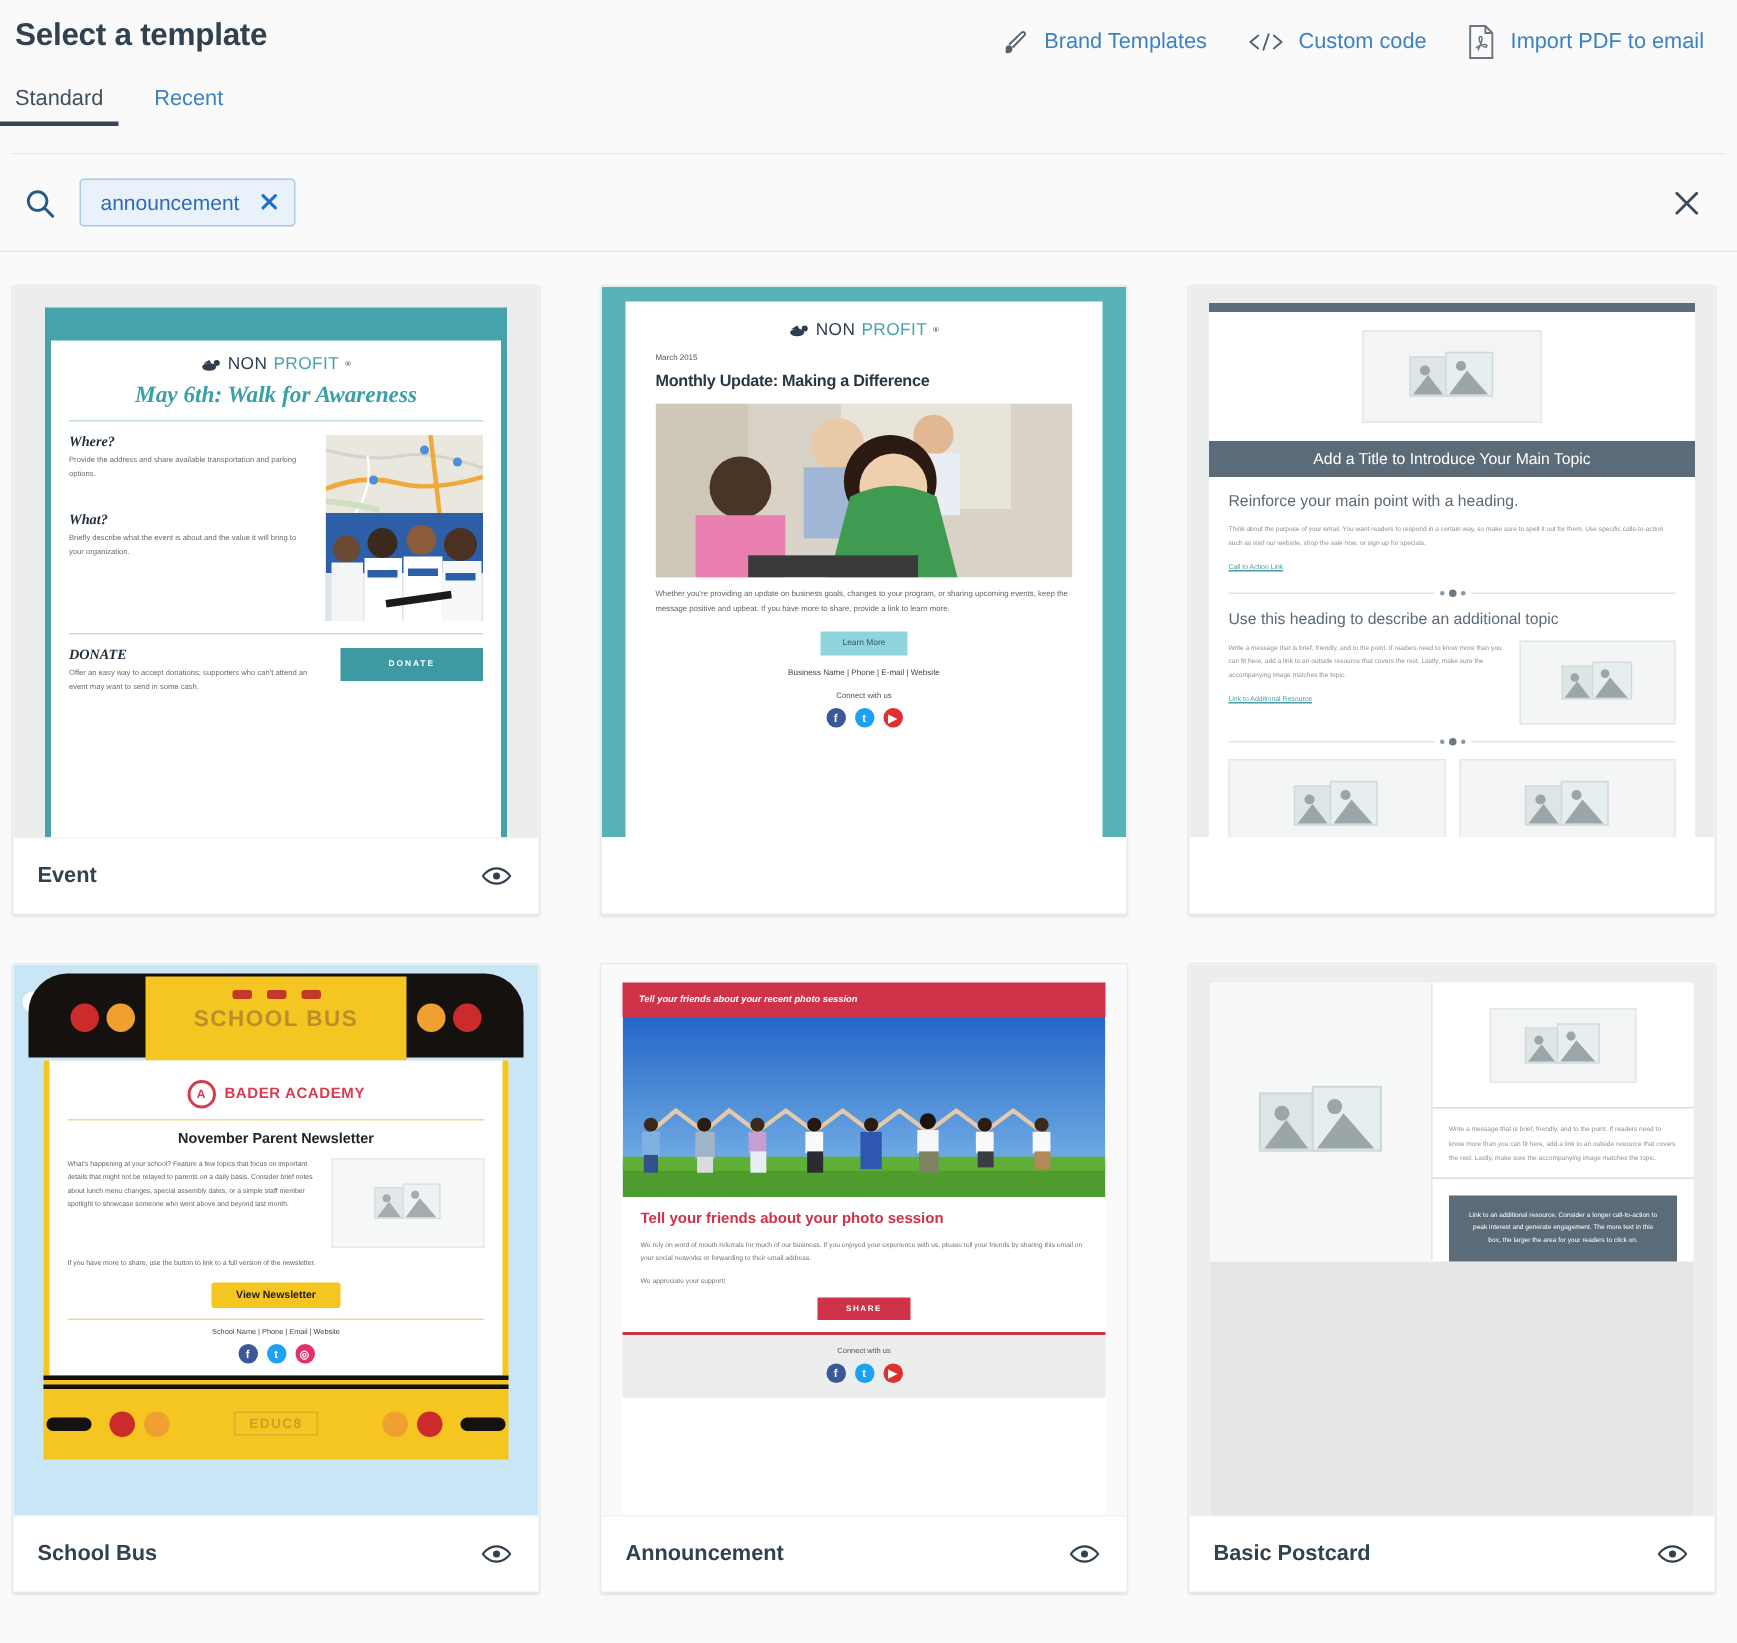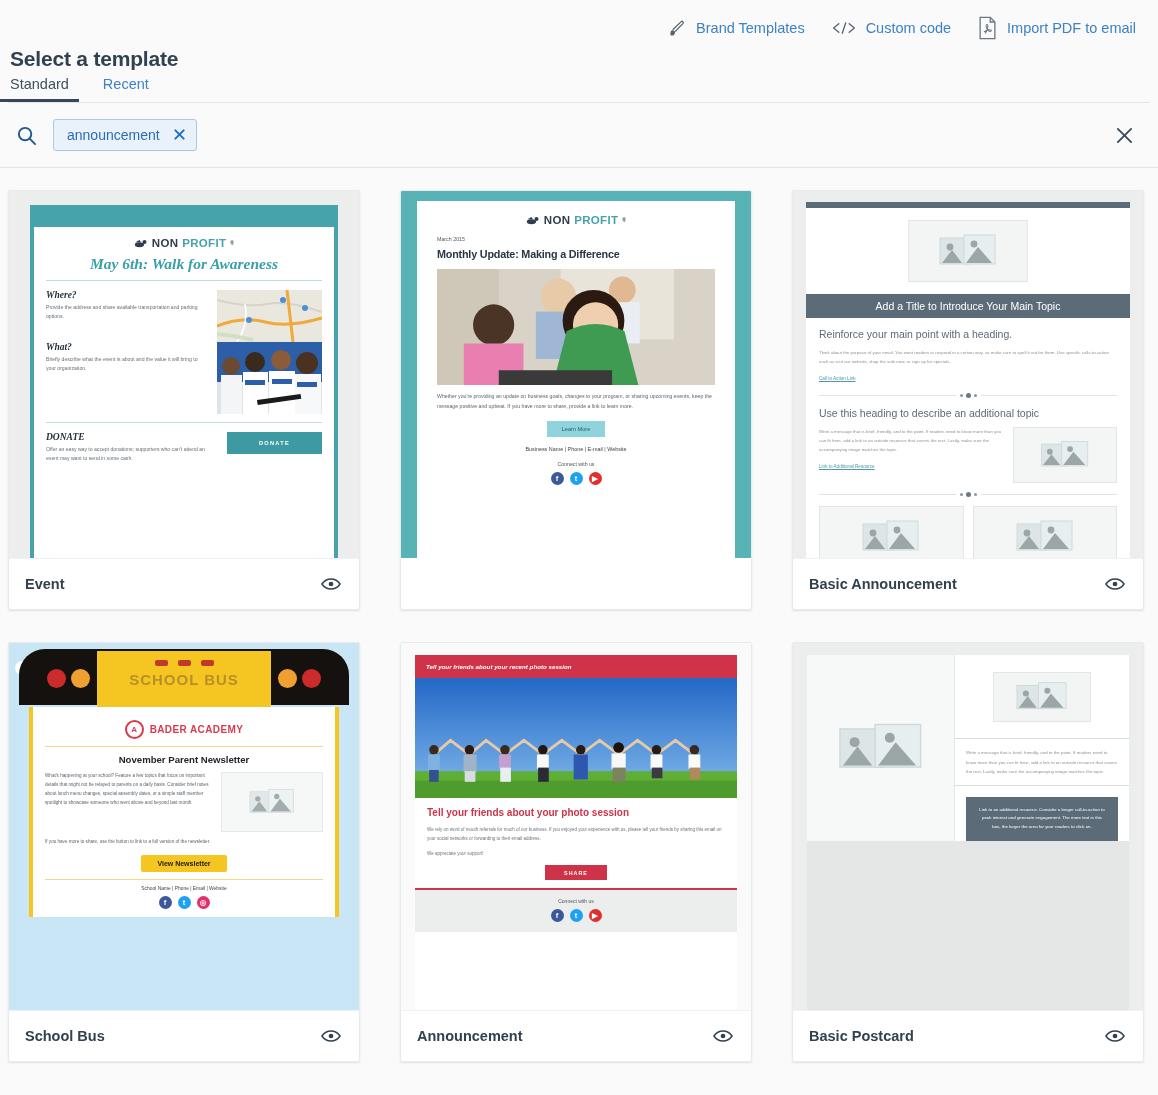--- a/index.html
+++ b/index.html
@@ -14,33 +14,33 @@
   
   .topbar {
     position: relative;
     height: 58px;
     background: #fafafa;
     display: flex; align-items: flex-start;
     padding: 8px 22px 0 8px;
   }
   .page-title {
     font-size: 21px; font-weight: bold; color: #31414f;
-    letter-spacing: -0.2px; padding-left: 2px; padding-top: 4px; margin-top: 35px;
+    letter-spacing: -0.2px; padding-left: 2px; padding-top: 4px;
   }
   .top-actions {
     margin-left: auto; display: flex; align-items: center;
     gap: 26px; padding-top: 8px;
   }
   .top-action { display: flex; align-items: center; gap: 9px; cursor: pointer; }
   .top-action .lbl { font-size: 14.5px; color: #3c82c4; }
   .ic { display: inline-flex; align-items: center; justify-content: center; color: #5a6b7b; }
 
   
   .tabs-wrap { position: relative; height: 44px; padding: 0 8px; }
-  .tabs { display: flex; gap: 30px; align-items: flex-end; height: 100%; }
+  .tabs { display: flex; gap: 30px; align-items: flex-start; height: 100%; }
   .tab {
     font-size: 14.5px; padding: 0 2px 10px 2px; cursor: pointer;
     position: relative; color: #5a6b7b;
   }
   .tab.active { color: #41505e; }
   .tab.link { color: #3c82c4; }
   .tab.active::after {
     content: ""; position: absolute; left: -8px; right: -8px; bottom: 0;
     height: 3px; background: #37465a;
   }
@@ -87,21 +87,21 @@
   .eye { margin-left: auto; color: #33414f; display: flex; cursor: pointer; }
 
   
   .tn { width: 100%; height: 100%; position: relative; }
 
   
   .ev { background: #eceded; padding: 14px 21px 0 21px; }
   .ev-page { background:#fff; height:100%; border-left:4px solid #46a3ab; border-right:4px solid #46a3ab; }
   .ev-top { height: 22px; background: #46a3ab; }
   .ev-body { padding: 10px 12px 0 12px; }
-  .ev-logo { display:flex; align-items:center; justify-content:center; gap:4px; font-size:11.5px; font-weight:bold; letter-spacing:.3px; }
+  .ev-logo { display:flex; align-items:center; justify-content:center; gap:4px; font-size:11.5px; font-weight:normal; letter-spacing:.3px; }
   .ev-logo .non { color:#2f3e4e; } .ev-logo .pro { color:#46a3ab; }
   .ev-h1 { text-align:center; font-family:"Liberation Serif",serif; font-style:italic; font-weight:bold;
            color:#3aa0a8; font-size:15.5px; margin:6px 0 7px; }
   .ev-hr { height:1px; background:#bfdde0; margin-bottom:9px; }
   .ev-row { display:flex; gap:9px; }
   .ev-col { flex:1; }
   .ev-sec { font-family:"Liberation Serif",serif; font-style:italic; font-weight:bold; font-size:9.5px; color:#22303d; margin-bottom:3px; }
   .ev-p { font-size:5.1px; line-height:1.85; color:#666e74; }
   .ev-img { width:105px; height:72px; overflow:hidden; border:0; }
   .ev-map { width:105px; height:52px; overflow:hidden; }
@@ -505,29 +505,20 @@
                     <path d="M4 31 L14 18 L24 31 Z" fill="#9aa6a8"></path>
                   <circle cx="36" cy="12" r="3.4" fill="#9aa6a8"></circle>
                     <path d="M28 31 L40 15 L54 31 Z" fill="#9aa6a8"></path>
                 </svg>
               </div>
             </div>
           </div>
         </div>
       </div>
     </div>
-    <div class="card-foot">
-      <span class="card-title">Basic Announcement</span>
-      <span class="eye">
-        <svg width="20" height="14" viewBox="0 0 22 14" fill="none" stroke="#33414f" stroke-width="1.6">
-          <path d="M1 7s3.8-5.6 10-5.6S21 7 21 7s-3.8 5.6-10 5.6S1 7 1 7z"></path>
-            <circle cx="11" cy="7" r="2.6" fill="#33414f" stroke="none"></circle>
-        </svg>
-      </span>
-    </div>
   </div>
 
   <div class="card">
     <div class="thumb">
       <div class="tn sb">
         <div class="sb-sky"></div>
         <div class="cloud" style="width:44px;height:14px;left:6px;top:18px"></div>
         <div class="cloud" style="width:56px;height:16px;left:178px;top:10px"></div>
         <div class="cloud" style="width:40px;height:13px;left:300px;top:30px"></div>
         <div class="cloud" style="width:34px;height:12px;left:118px;top:34px"></div>
@@ -574,20 +565,31 @@
           <div class="sb-btn">View Newsletter</div>
           <div class="sb-rule" style="margin:0 0 6px"></div>
           <div class="sb-foot">School Name | Phone | Email | Website</div>
           <div class="soc" style="padding-bottom:8px">
             <span style="background:#3b5998">f</span>
             <span style="background:#1da1f2">t</span>
             <span style="background:#e1306c">◎</span>
           </div>
         </div>
 
+        <div class="sb-bottom">
+          <div class="sb-stripe"></div>
+            <div class="sb-stripe"></div>
+          <div class="sb-bumper" style="left:2px"></div>
+          <div class="sb-lamp2" style="left:44px;background:#cc2b2b"></div>
+          <div class="sb-lamp2" style="left:67px;background:#f0a030"></div>
+          <div class="sb-plate"><span>EDUC8</span></div>
+          <div class="sb-lamp2" style="right:67px;background:#f0a030"></div>
+          <div class="sb-lamp2" style="right:44px;background:#cc2b2b"></div>
+          <div class="sb-bumper" style="right:2px"></div>
+        </div>
       </div>
     </div>
     <div class="card-foot">
       <span class="card-title">School Bus</span>
       <span class="eye">
         <svg width="20" height="14" viewBox="0 0 22 14" fill="none" stroke="#33414f" stroke-width="1.6">
           <path d="M1 7s3.8-5.6 10-5.6S21 7 21 7s-3.8 5.6-10 5.6S1 7 1 7z"></path>
             <circle cx="11" cy="7" r="2.6" fill="#33414f" stroke="none"></circle>
         </svg>
       </span>

